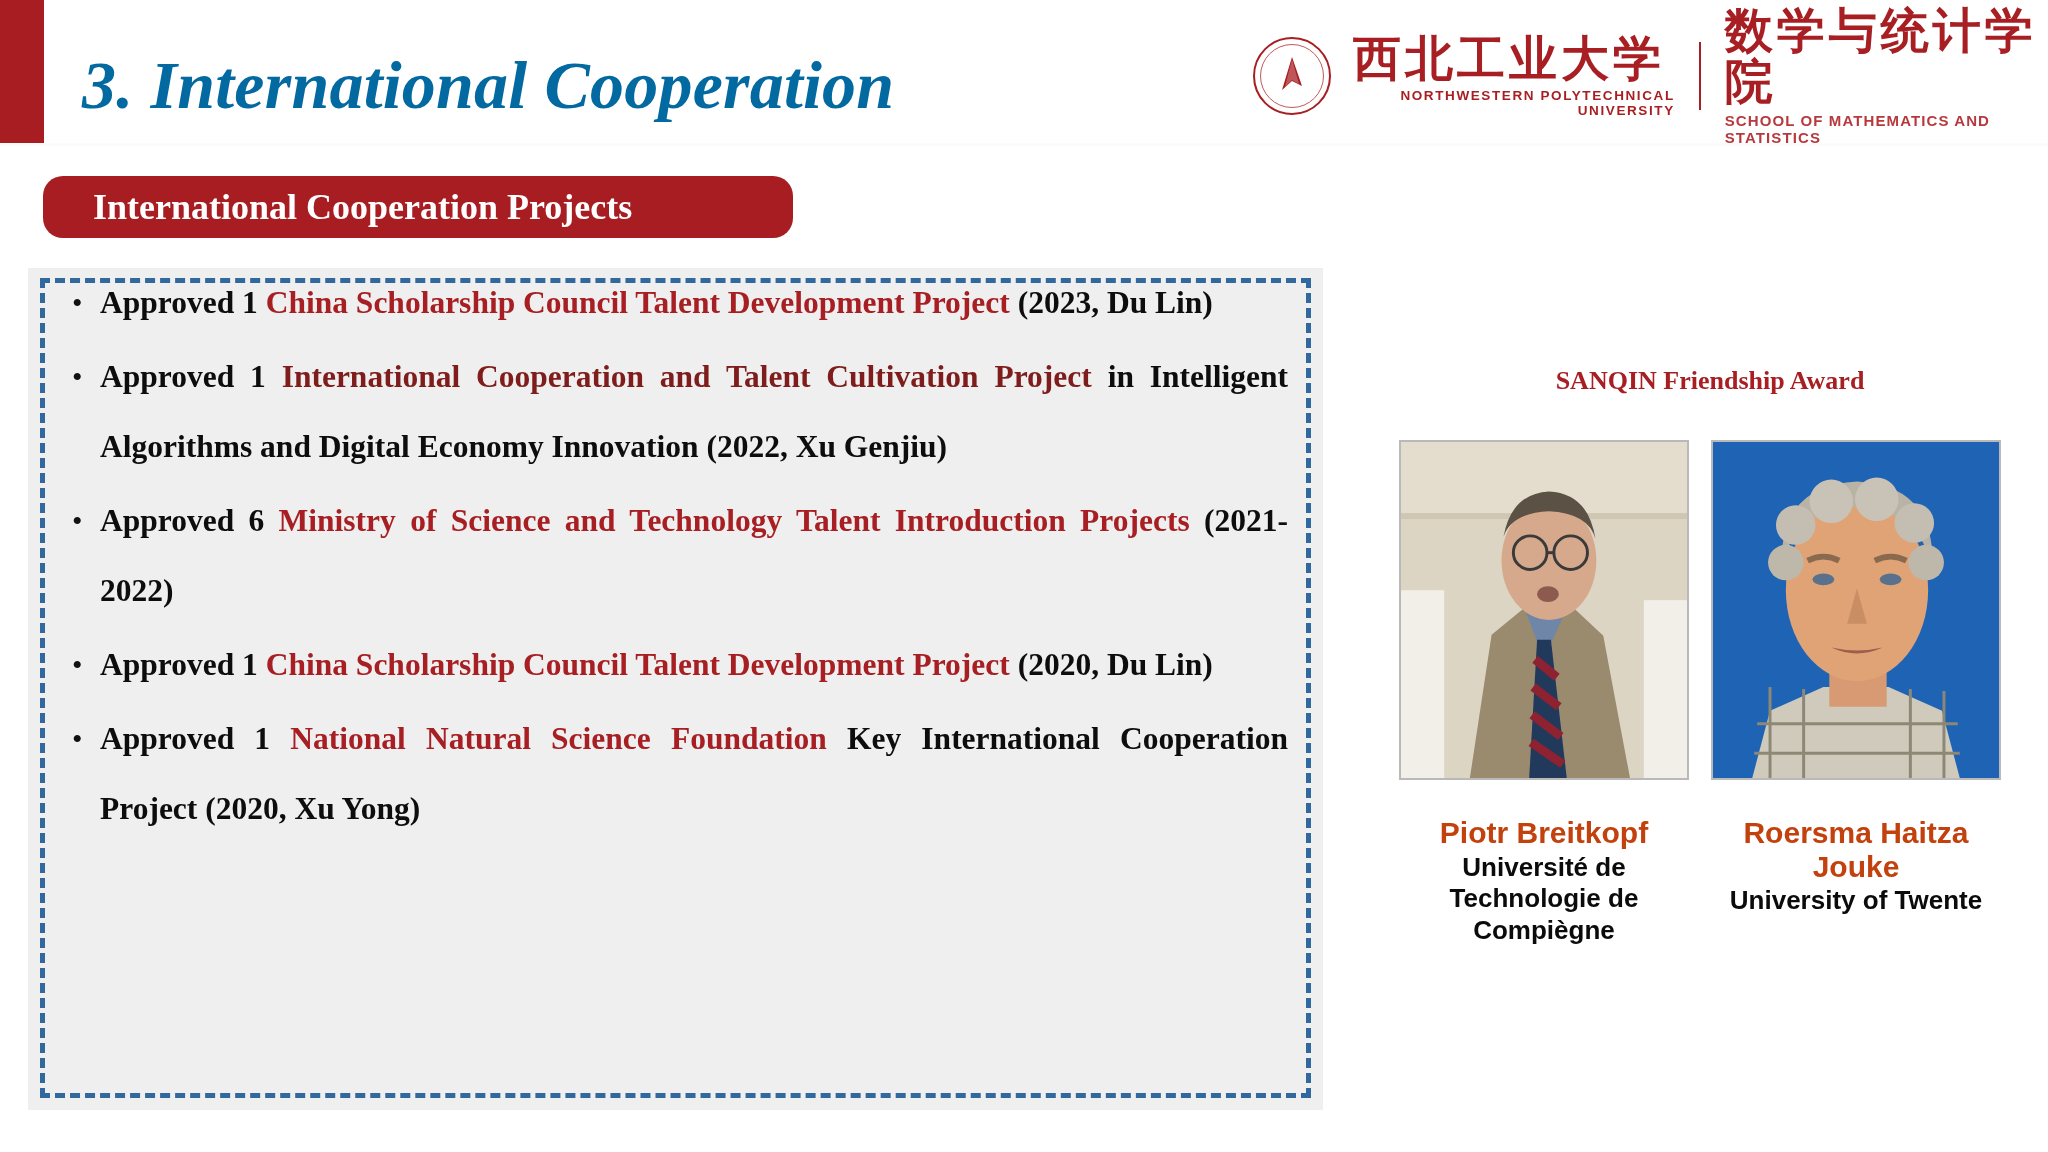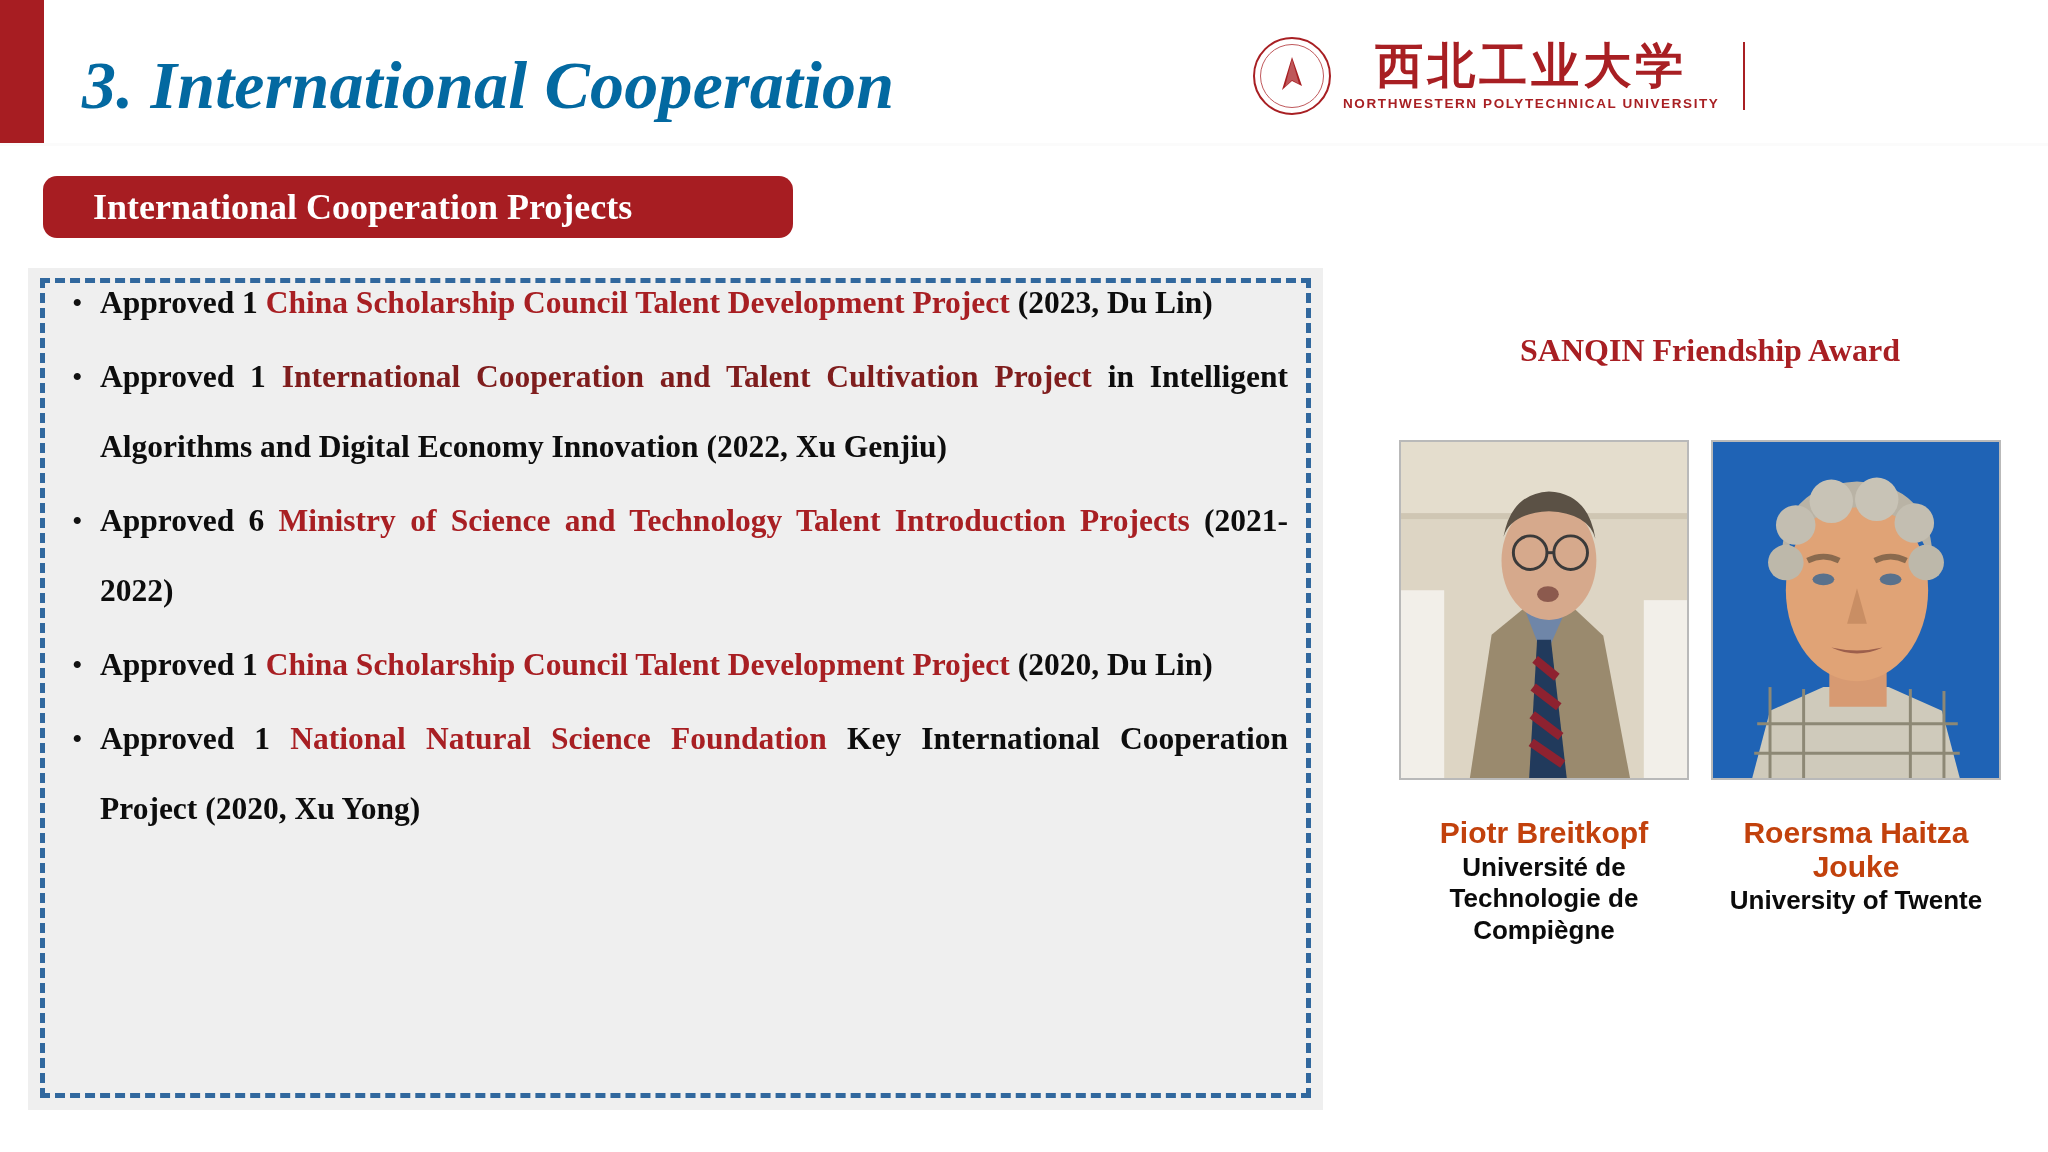--- a/index.html
+++ b/index.html
@@ -121,21 +121,21 @@
     margin-top: 5px;
     font-family: "Liberation Sans", sans-serif;
   }
 
   
   .section-banner {
     position: absolute;
     left: 43px; top: 176px;
     width: 750px; height: 62px;
     background: #a71d22;
-    border-radius: 14px;
+    border-radius: 20px;
     display: flex;
     align-items: center;
     padding-left: 50px;
   }
   .section-banner span {
     color: #ffffff;
     font-size: 36px;
     font-weight: bold;
     white-space: nowrap;
     font-family: "Liberation Serif", serif;
@@ -181,24 +181,24 @@
     color: #0d0d0d;
     font-family: "Liberation Serif", serif;
     text-align: justify;
     text-align-last: left;
   }
   .hl { color: #a81f23; }
 
   
   .award-title {
     position: absolute;
-    left: 1380px; top: 332px;
+    left: 1380px; top: 366px;
     width: 660px;
     text-align: center;
-    font-size: 32px;
+    font-size: 26px;
     font-weight: bold;
     color: #a81f23;
     font-family: "Liberation Serif", serif;
   }
   .people-row {
     position: absolute;
     left: 1360px; top: 440px;
     width: 680px;
     display: flex;
     justify-content: center;
@@ -246,20 +246,24 @@
       <svg class="seal-mark" viewBox="0 0 34 40">
         <path d="M17 1 L27 30 L17 25 L7 34 Z" fill="#a81f23"></path>
         <path d="M17 3 L24 28 L17 24 L10 31 Z" fill="#ffffff" opacity="0.25"></path>
       </svg>
     </div>
     <div class="logo-cn-left">
       <div class="cn">西北工业大学</div>
       <div class="en">NORTHWESTERN POLYTECHNICAL UNIVERSITY</div>
     </div>
     <div class="logo-divider"></div>
+    <div class="logo-cn-right">
+      <div class="cn">数学与统计学院</div>
+      <div class="en">SCHOOL OF MATHEMATICS AND STATISTICS</div>
+    </div>
   </div>
 
   <div class="section-banner">
     <span>International Cooperation Projects</span>
   </div>
 
   <div class="content-panel">
     <div class="dashed-box"></div>
     <div class="bullet-list" id="bullet-list">
         <div class="bullet-item">

